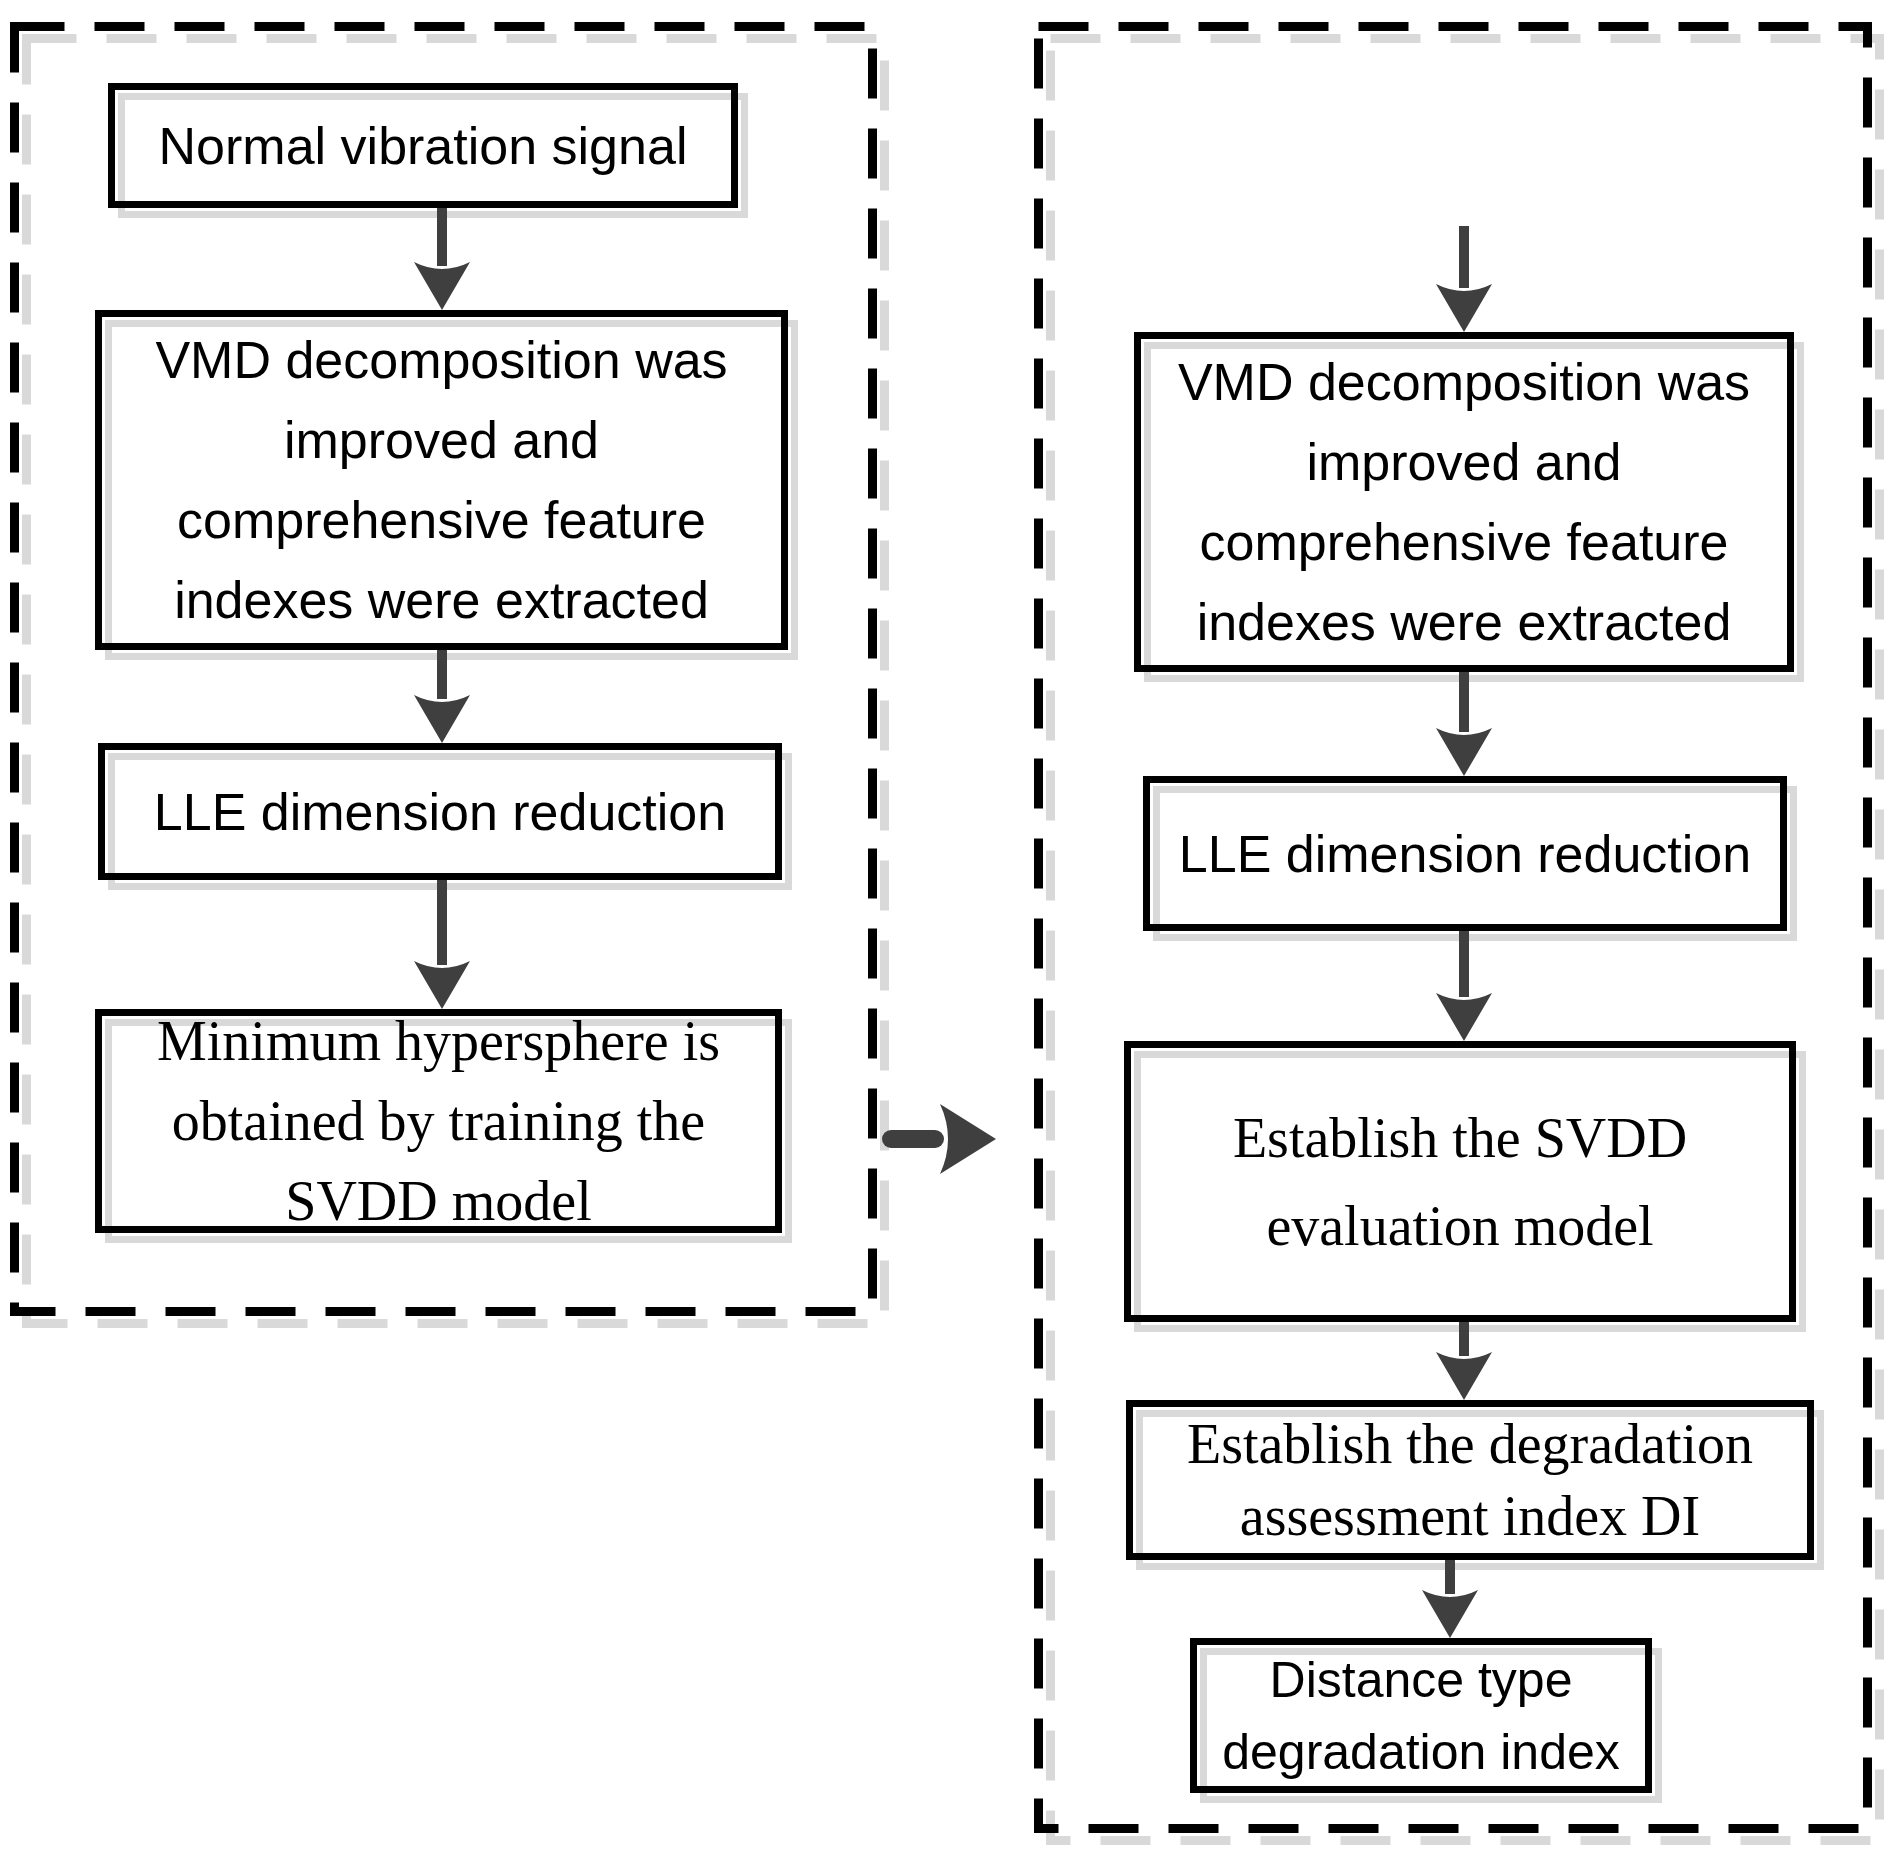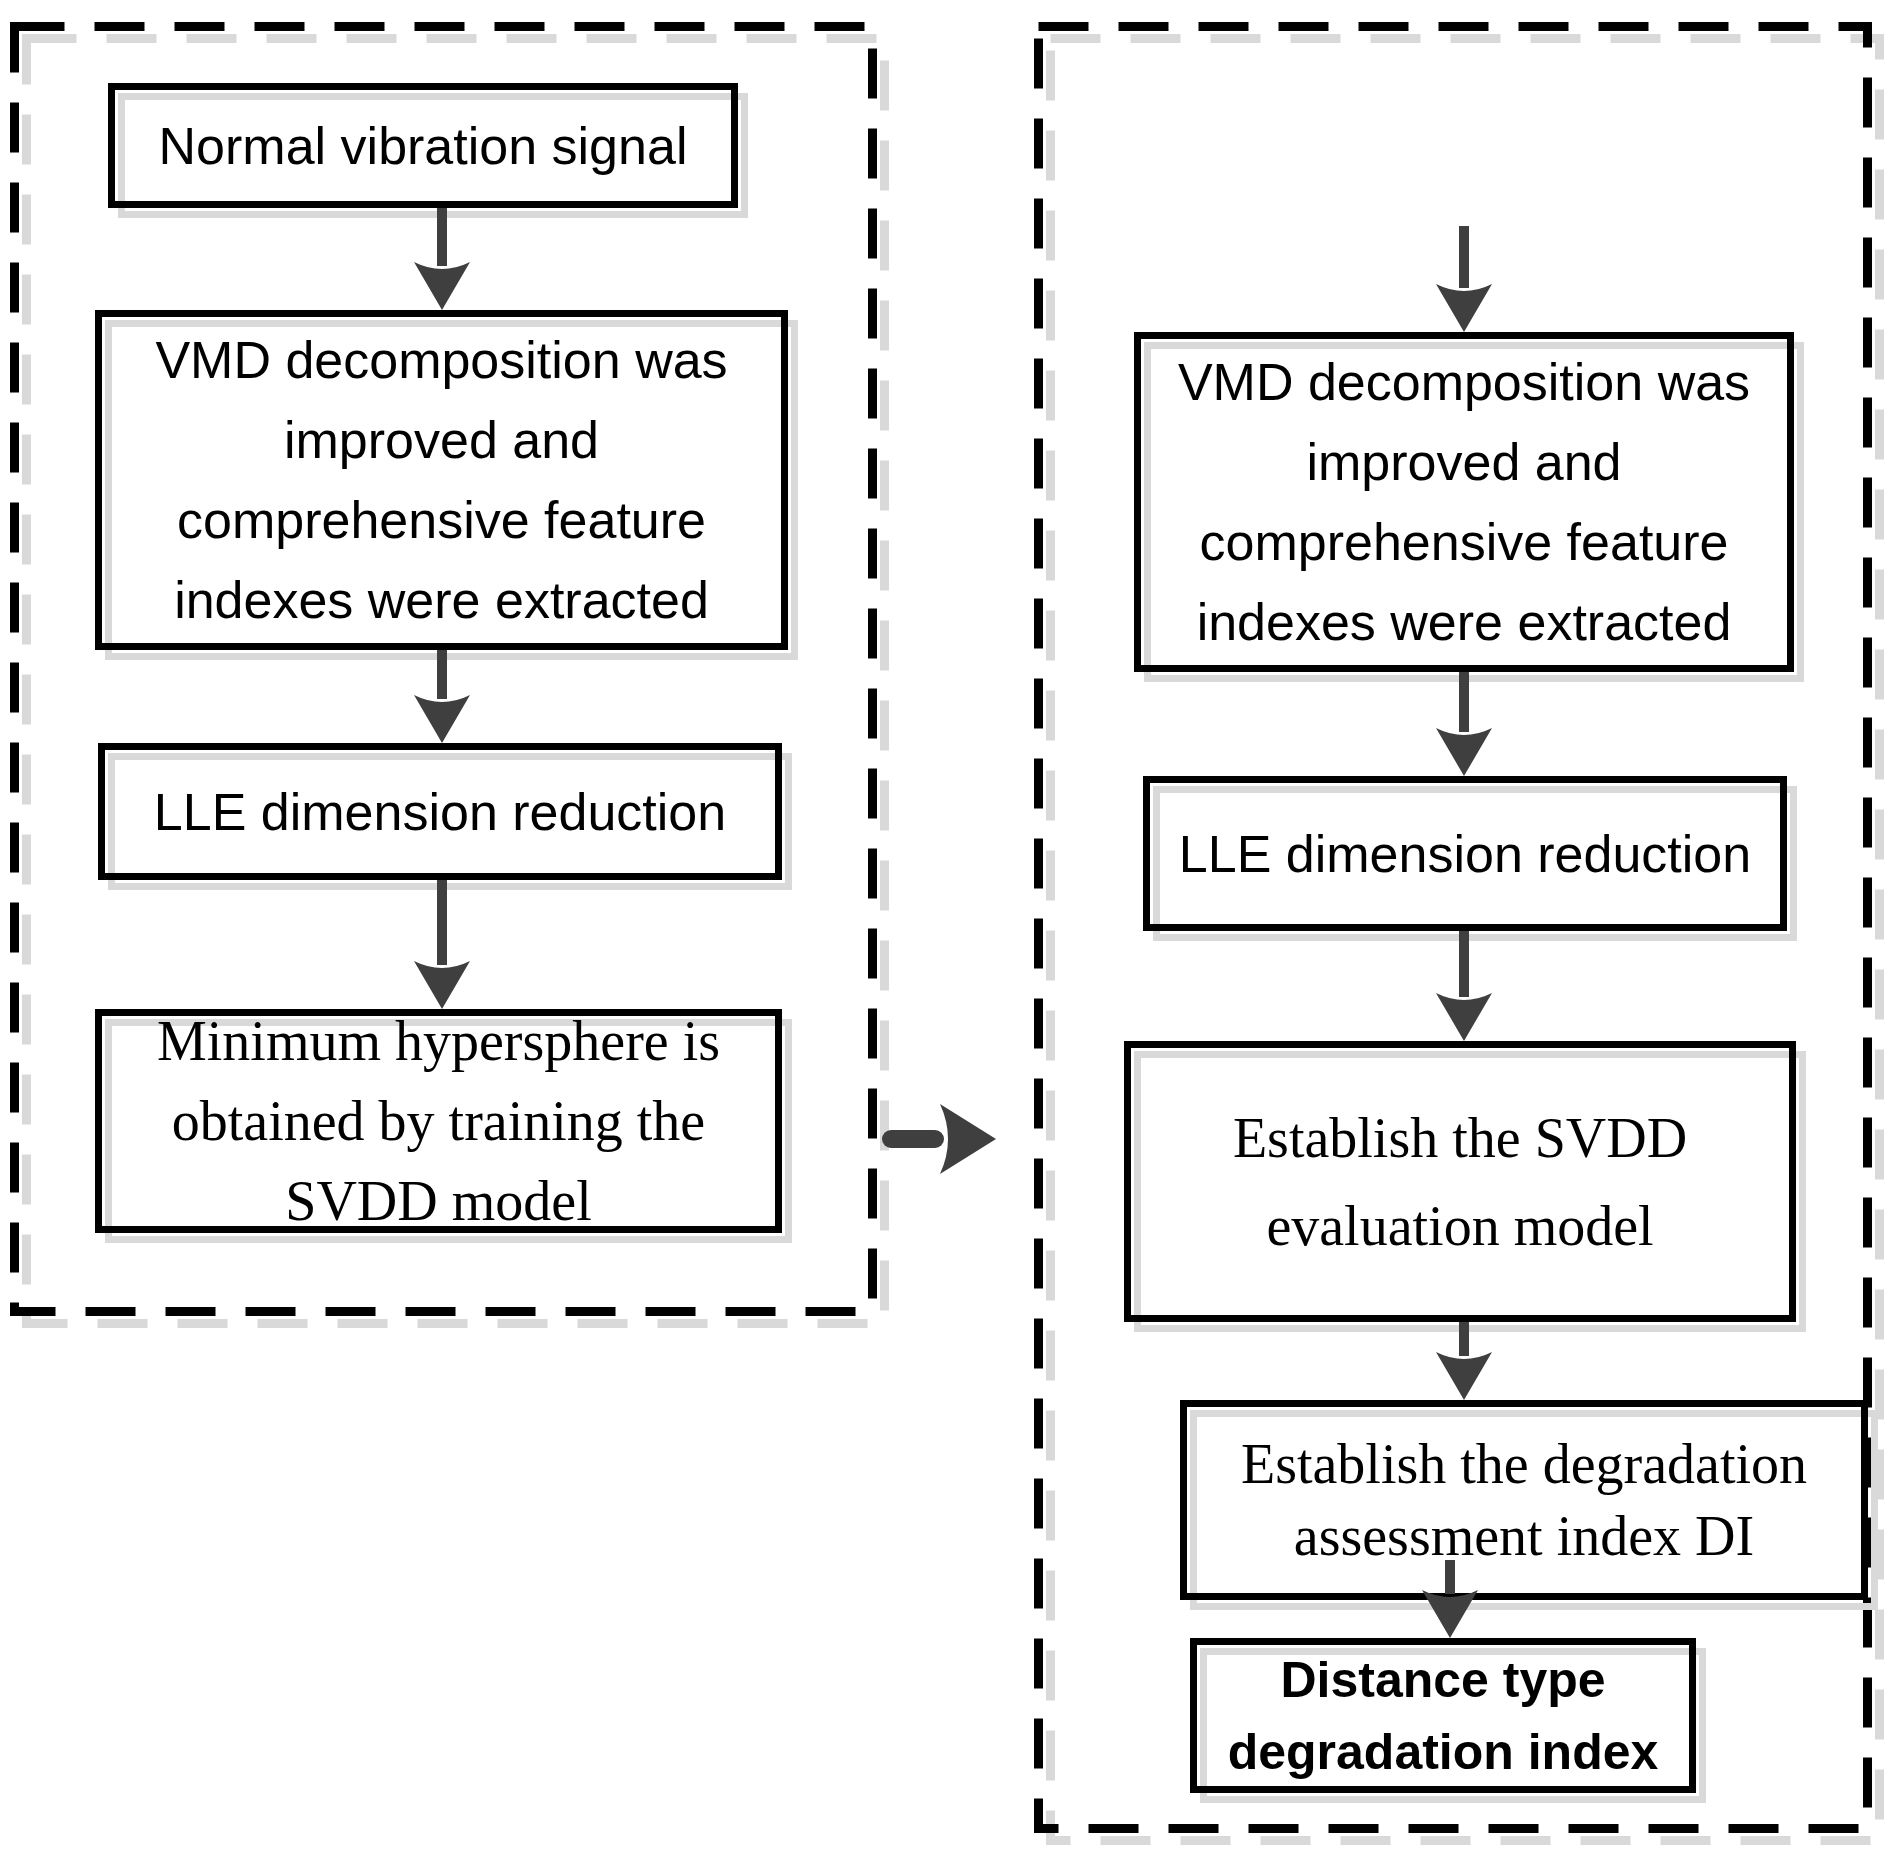--- a/index.html
+++ b/index.html
@@ -40,22 +40,22 @@
 
   
   .b-l1{left:108px;top:83px;width:630px;height:125px;}
   .b-l2{left:95px;top:310px;width:693px;height:340px;}
   .b-l3{left:98px;top:743px;width:684px;height:137px;}
   .b-l4{left:95px;top:1009px;width:687px;height:224px;}
   .b-r1{left:1192px;top:67px;width:558px;height:159px;}
   .b-r2{left:1134px;top:332px;width:660px;height:340px;}
   .b-r3{left:1143px;top:776px;width:644px;height:155px;}
   .b-r4{left:1124px;top:1041px;width:672px;height:281px;}
-  .b-r5{left:1180px;top:1400px;width:688px;height:200px;}
-  .b-r6{left:1190px;top:1638px;width:506px;height:155px;font-weight:bold;}
+  .b-r5{left:1126px;top:1400px;width:688px;height:160px;}
+  .b-r6{left:1190px;top:1638px;width:462px;height:155px;}
 
   
   .arr{position:absolute;display:block;overflow:visible;}
 </style>
 </head>
 <body>
 
 <div class="canvas">
 
   <div class="panel panel-left">

